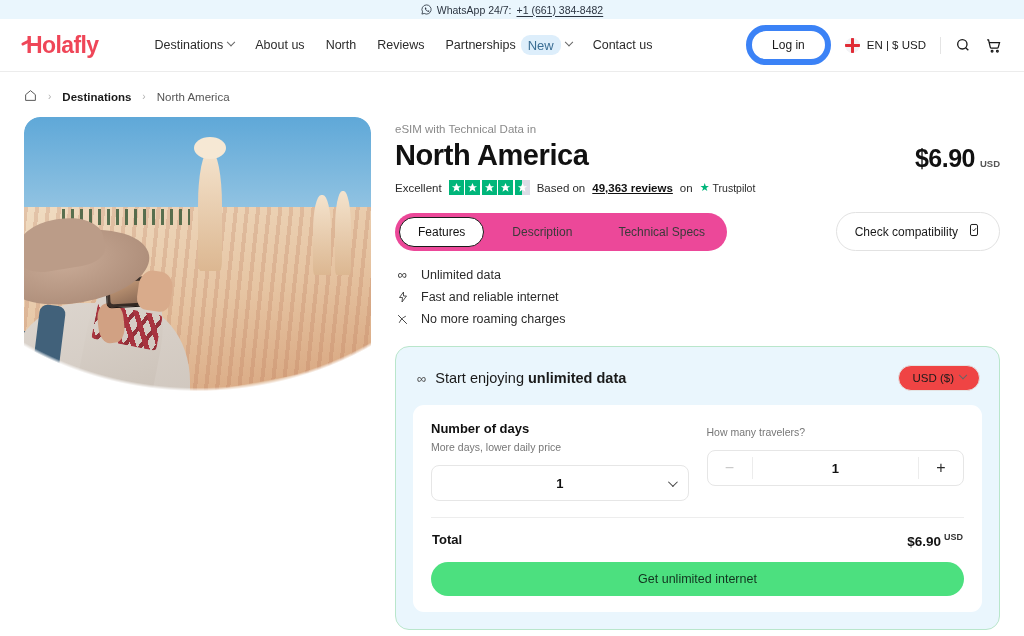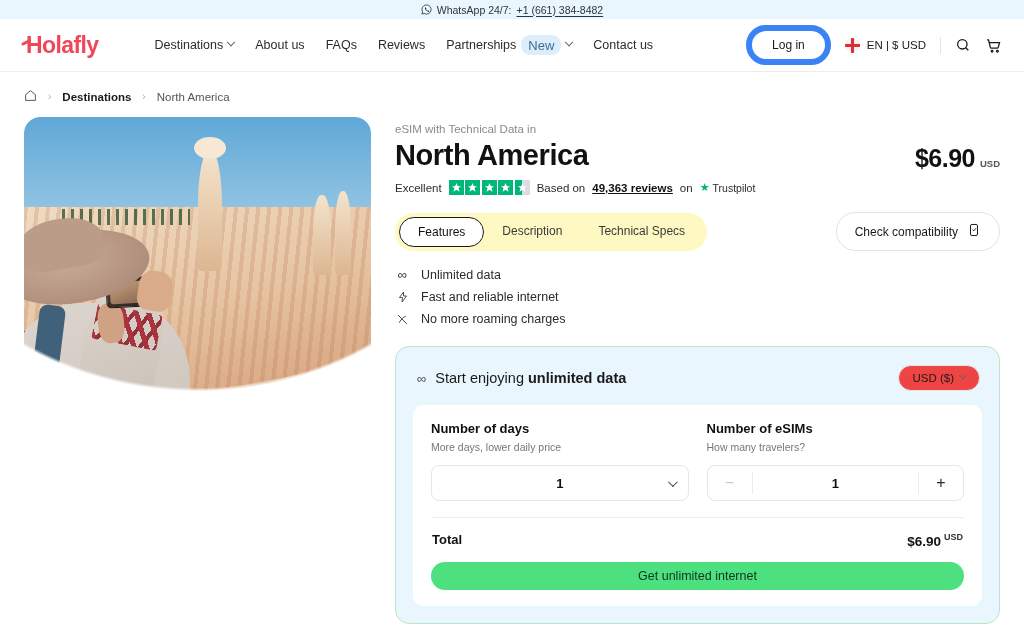--- a/index.html
+++ b/index.html
@@ -317,25 +317,26 @@
   }
   .star-box svg { width: 11px; height: 11px; fill: #fff; }
   .rating a { color: #111; font-weight: bold; text-decoration: underline; }
   .tp { display:flex; align-items:center; gap:3px; }
   .tp-star { color: #00b67a; font-size: 11px; }
   .tp-name { font-size: 10.5px; color: #2b2b2b; }
 
   
   .tabrow { display: flex; align-items: center; margin-top: 17px; }
   .tabs {
-    background: #fef9c3;
+    background: #ec4899;
     border-radius: 22px;
     display: flex;
+    align-items: center;
     padding: 4px;
-    gap: 0;
+    gap: 10px;
   }
   .tab {
     font-size: 12px;
     padding: 7px 18px;
     border-radius: 18px;
     color: #3a3a3a;
     cursor: pointer;
     white-space: nowrap;
   }
   .tab.active {
@@ -436,21 +437,21 @@
     padding: 14px 1px 13px 1px;
   }
   .total-lbl { font-size: 13px; font-weight: bold; color: #111; }
   .total-val { margin-left: auto; font-size: 13.5px; font-weight: bold; color: #111; }
   .total-cur { font-size: 9px; font-weight: bold; color: #333; margin-left: 3px; vertical-align: super;}
   .cta {
     width: 100%;
     background: #4ce07f;
     border: none;
     border-radius: 22px;
-    height: 28px;
+    height: 34px;
     font-size: 12.5px;
     color: #12331f;
     cursor: pointer;
     font-family: inherit;
   }
 </style>
 </head>
 <body>
 
 <div class="topbar">
@@ -472,21 +473,21 @@
 
   <nav class="nav">
     <div class="nav-item">
       <span>Destinations</span>
       <span class="chev"></span>
     </div>
     <div class="nav-item">
       <span>About us</span>
     </div>
     <div class="nav-item">
-      <span>FAQs</span>
+      <span>North</span>
     </div>
     <div class="nav-item">
       <span>Reviews</span>
     </div>
     <div class="nav-item">
       <span>Partnerships</span>
       <span class="badge-new">New</span>
       <span class="chev"></span>
     </div>
     <div class="nav-item">
@@ -663,21 +664,20 @@
           <div class="field">
             <div class="field-label">Number of days</div>
             <div class="field-sub">More days, lower daily price</div>
             <div class="control select">
               <span class="val">1</span>
               <span class="ch"></span>
             </div>
           </div>
 
           <div class="field">
-            <div class="field-label">Number of eSIMs</div>
             <div class="field-sub">How many travelers?</div>
             <div class="control stepper">
               <span class="step-btn">−</span>
               <span class="step-sep"></span>
               <span class="step-val">1</span>
               <span class="step-sep"></span>
               <span class="step-btn plus">+</span>
             </div>
           </div>
 

